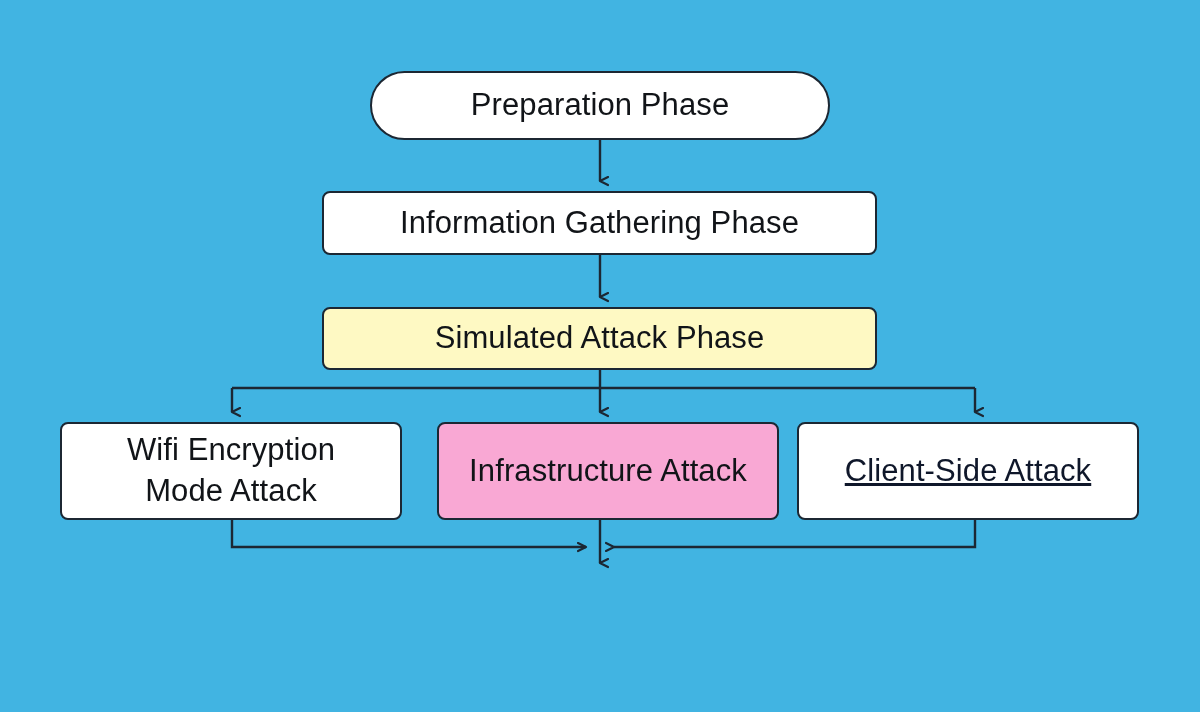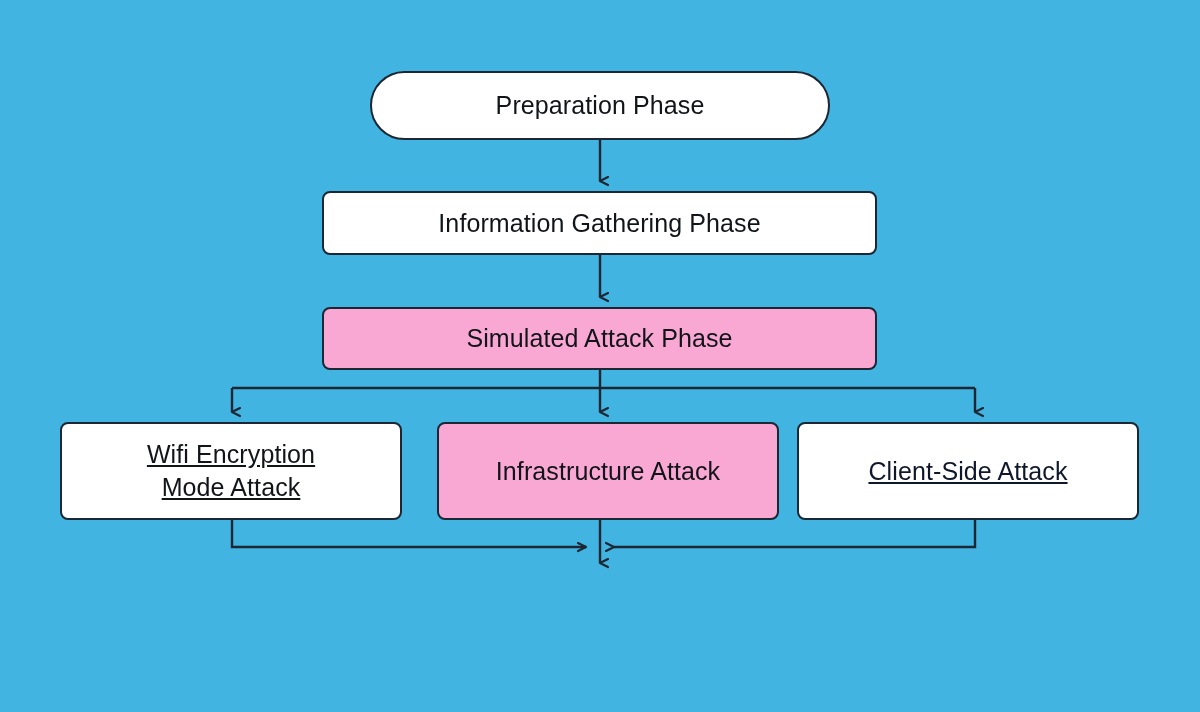--- a/index.html
+++ b/index.html
@@ -31,21 +31,21 @@
     position: absolute;
     box-sizing: border-box;
     background: #ffffff;
     border: 2px solid #1c2733;
     display: flex;
     align-items: center;
     justify-content: center;
     text-align: center;
     color: #111418;
     font-family: "Liberation Sans", sans-serif;
-    font-size: 25px;
+    font-size: 31px;
     font-weight: 400;
     line-height: 1.32;
     letter-spacing: 0.1px;
     z-index: 2;
   }
   .node.pill {
     border-radius: 999px;
   }
   .node.rect {
     border-radius: 8px;
@@ -53,21 +53,21 @@
   .node-label {
     display: block;
     white-space: pre-line;
     padding: 0 14px;
   }
 
   
   #node-preparation      { left: 370px; top: 71px;  width: 460px; height: 69px; }
   #node-information      { left: 322px; top: 191px; width: 555px; height: 64px; }
   #node-simulated        { left: 322px; top: 307px; width: 555px; height: 63px; }
-  #node-wifi             { left: 60px;  top: 422px; width: 342px; height: 98px; text-decoration: underline; }
+  #node-wifi             { left: 60px;  top: 422px; width: 342px; height: 98px; }
   #node-infrastructure   { left: 430px; top: 422px; width: 342px; height: 98px; }
   #node-client           { left: 797px; top: 422px; width: 342px; height: 98px; }
   #node-reporting        { left: 370px; top: 573px; width: 460px; height: 68px; }
 </style>
 </head>
 <body>
 
 <div id="flow-canvas" style="background: rgb(65, 180, 226);">
 
   <svg id="edge-layer" viewBox="0 0 1200 712" width="1200" height="712" aria-hidden="true">
@@ -108,21 +108,21 @@
   </svg>
 
   <div class="node pill" id="node-preparation" style="background: rgb(255, 255, 255); border-color: rgb(28, 39, 51); color: rgb(17, 20, 24);">
     <span class="node-label">Preparation Phase</span>
   </div>
 
   <div class="node rect" id="node-information" style="background: rgb(255, 255, 255); border-color: rgb(28, 39, 51); color: rgb(17, 20, 24);">
     <span class="node-label">Information Gathering Phase</span>
   </div>
 
-  <div class="node rect" id="node-simulated" style="background: #f9a8d4; border-color: rgb(28, 39, 51); color: rgb(17, 20, 24);">
+  <div class="node rect" id="node-simulated" style="background: #fef9c3; border-color: rgb(28, 39, 51); color: rgb(17, 20, 24);">
     <span class="node-label">Simulated Attack Phase</span>
   </div>
 
   <div class="node rect" id="node-wifi" style="background: rgb(255, 255, 255); border-color: rgb(28, 39, 51); color: rgb(17, 20, 24);">
     <span class="node-label">Wifi Encryption
 Mode Attack</span>
   </div>
 
   <div class="node rect" id="node-infrastructure" style="background: #f9a8d4; border-color: rgb(28, 39, 51); color: rgb(17, 20, 24); margin-left: 7px;">
     <span class="node-label">Infrastructure Attack</span>

